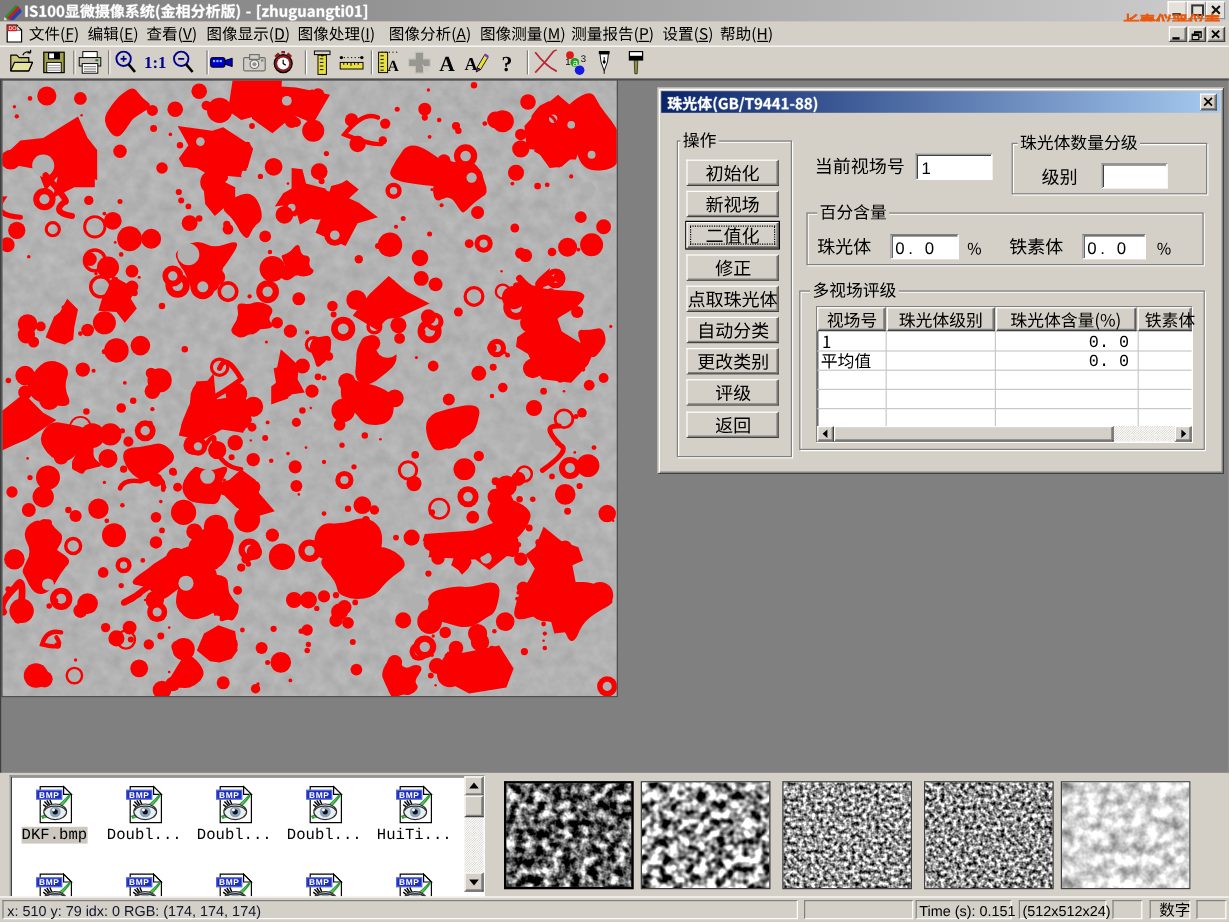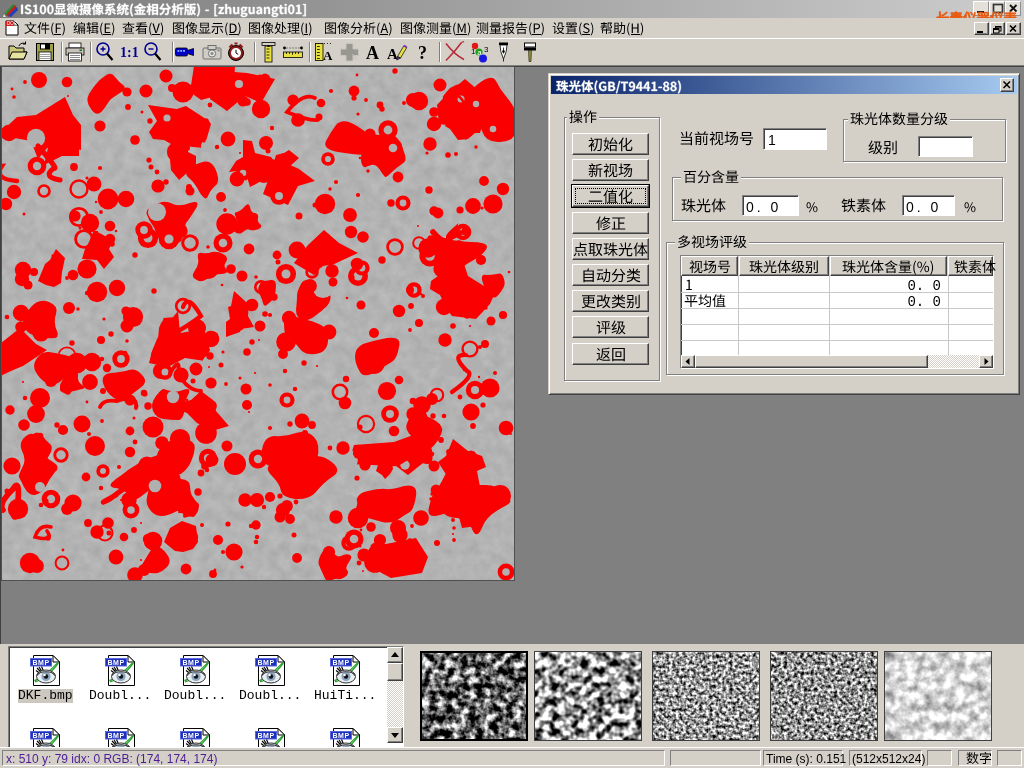--- a/index.html
+++ b/index.html
@@ -1225,21 +1225,21 @@
 <svg class="abs" style="left:681px;top:355px" width="14" height="13">
     <path d="M8.5 3 L4.5 6.5 L8.5 10 Z" fill="#000"></path>
   </svg>
 <div class="abs btn" style="left:979px;top:355px;width:14px;height:13px"></div>
 <svg class="abs" style="left:979px;top:355px" width="14" height="13">
     <path d="M5.5 3 L9.5 6.5 L5.5 10 Z" fill="#000"></path>
   </svg>
 <div class="abs btn" style="left:695px;top:355px;width:233px;height:13px"></div>
 <div class="abs" style="left:0;top:747px;width:1024px;height:21px;background:#d4d0c8;border-top:1px solid #fff"></div>
 <div class="abs" style="left:2px;top:750px;width:663px;height:16px;border:1px solid;border-color:#808080 #fff #fff #808080"></div>
-<div class="abs" style="left:6px;top:752px;font-size:12px;color:#4c1d95">x: 510 y: 79 idx: 0 RGB: (174, 174, 174)</div>
+<div class="abs" style="left:6px;top:752px;font-size:12px;color:#0f172a">x: 510 y: 79 idx: 0 RGB: (174, 174, 174)</div>
 <div class="abs" style="left:670px;top:750px;width:91px;height:16px;border:1px solid;border-color:#808080 #fff #fff #808080"></div>
 <div class="abs" style="left:763px;top:750px;width:80px;height:16px;border:1px solid;border-color:#808080 #fff #fff #808080"></div>
 <div class="abs" style="left:766px;top:752px;font-size:12px;color:#000">Time (s): 0.151</div>
 <div class="abs" style="left:849px;top:750px;width:73px;height:16px;border:1px solid;border-color:#808080 #fff #fff #808080"></div>
 <div class="abs" style="left:852px;top:752px;font-size:12px;color:#000">(512x512x24)</div>
 <div class="abs" style="left:927px;top:750px;width:25px;height:16px;border:1px solid;border-color:#808080 #fff #fff #808080"></div>
 <div class="abs" style="left:958px;top:750px;width:34px;height:16px;border:1px solid;border-color:#808080 #fff #fff #808080"></div>
 <svg style="position:absolute;left:966px;top:763px;overflow:visible" width="1" height="1">
     <path d="M0.9 -4.2H5.9V-3.4H0.9ZM0.6 -8.5H6.9V-7.7H0.6ZM5.8 -10.7 6.6 -10.3Q6.3 -9.9 6 -9.4Q5.7 -9 5.4 -8.6L4.8 -8.9Q4.9 -9.2 5.1 -9.5Q5.3 -9.8 5.5 -10.1Q5.6 -10.4 5.8 -10.7ZM3.3 -10.9H4.2V-5.2H3.3ZM1.1 -10.3 1.9 -10.6Q2.1 -10.2 2.4 -9.7Q2.6 -9.3 2.7 -8.9L2 -8.6Q1.9 -8.9 1.6 -9.4Q1.4 -9.9 1.1 -10.3ZM3.4 -8.2 4 -7.8Q3.7 -7.2 3.2 -6.7Q2.7 -6.1 2.2 -5.7Q1.6 -5.2 1 -4.9Q1 -5.1 0.8 -5.3Q0.7 -5.5 0.5 -5.7Q1.1 -5.9 1.6 -6.3Q2.1 -6.7 2.6 -7.2Q3.1 -7.7 3.4 -8.2ZM4.1 -7.9Q4.3 -7.8 4.6 -7.6Q5 -7.4 5.4 -7.1Q5.8 -6.9 6.1 -6.7Q6.4 -6.5 6.5 -6.4L6 -5.7Q5.8 -5.8 5.5 -6.1Q5.2 -6.3 4.9 -6.6Q4.5 -6.9 4.2 -7.1Q3.8 -7.3 3.6 -7.5ZM8 -8.4H12.3V-7.5H8ZM8.2 -10.8 9.1 -10.7Q8.9 -9.4 8.6 -8.3Q8.3 -7.1 7.9 -6.1Q7.5 -5.1 7 -4.4Q6.9 -4.5 6.8 -4.6Q6.7 -4.7 6.5 -4.8Q6.4 -4.9 6.3 -5Q6.8 -5.7 7.1 -6.6Q7.5 -7.5 7.8 -8.6Q8 -9.7 8.2 -10.8ZM10.6 -7.9 11.5 -7.8Q11.2 -5.6 10.6 -3.9Q10 -2.2 9 -1Q8 0.2 6.4 1.1Q6.4 1 6.3 0.8Q6.2 0.7 6.1 0.5Q6 0.4 5.9 0.3Q7.4 -0.4 8.3 -1.6Q9.3 -2.7 9.8 -4.3Q10.3 -5.8 10.6 -7.9ZM8.4 -7.6Q8.7 -5.8 9.2 -4.3Q9.8 -2.8 10.6 -1.6Q11.5 -0.5 12.6 0.2Q12.5 0.3 12.3 0.5Q12.1 0.7 12 0.9Q10.8 0.2 9.9 -1.1Q9 -2.3 8.5 -3.9Q7.9 -5.5 7.6 -7.4ZM1.4 -2 2 -2.6Q2.7 -2.3 3.5 -2Q4.2 -1.6 4.9 -1.2Q5.5 -0.9 6 -0.6L5.4 0.1Q4.9 -0.2 4.3 -0.6Q3.6 -1 2.9 -1.4Q2.1 -1.7 1.4 -2ZM5.6 -4.2H5.7L5.9 -4.2L6.4 -4Q6 -2.6 5.2 -1.6Q4.4 -0.6 3.3 -0Q2.2 0.6 1 0.9Q0.9 0.8 0.8 0.5Q0.7 0.3 0.5 0.2Q1.7 -0.1 2.7 -0.6Q3.7 -1.2 4.5 -2Q5.2 -2.9 5.6 -4.1ZM1.4 -2Q1.7 -2.4 2 -2.9Q2.3 -3.4 2.6 -4Q2.8 -4.5 3 -5L3.9 -4.9Q3.7 -4.3 3.4 -3.8Q3.1 -3.2 2.9 -2.7Q2.6 -2.2 2.3 -1.8Z M16 -7.2H22.3V-6.2H16ZM13.9 -3.9H25.1V-3H13.9ZM19 -4.7H20V-0.2Q20 0.3 19.9 0.5Q19.7 0.7 19.4 0.9Q19.1 1 18.5 1Q18 1 17.2 1Q17.1 0.9 17.1 0.7Q17 0.5 16.9 0.4Q16.8 0.2 16.7 0.1Q17.2 0.1 17.6 0.1Q18 0.1 18.3 0.1Q18.6 0.1 18.7 0.1Q18.9 0.1 18.9 0Q19 -0 19 -0.2ZM22 -7.2H22.2L22.5 -7.2L23.1 -6.7Q22.7 -6.2 22.1 -5.8Q21.5 -5.3 20.8 -4.9Q20.2 -4.4 19.5 -4.1Q19.4 -4.3 19.3 -4.4Q19.1 -4.6 19 -4.7Q19.5 -5 20.1 -5.4Q20.7 -5.7 21.2 -6.2Q21.7 -6.6 22 -7ZM14 -9.6H25V-6.9H24V-8.6H15V-6.9H14ZM18.5 -10.7 19.5 -11Q19.7 -10.7 20 -10.2Q20.3 -9.8 20.4 -9.4L19.4 -9.1Q19.3 -9.4 19 -9.9Q18.8 -10.3 18.5 -10.7Z" fill="#000"></path>
   </svg>

